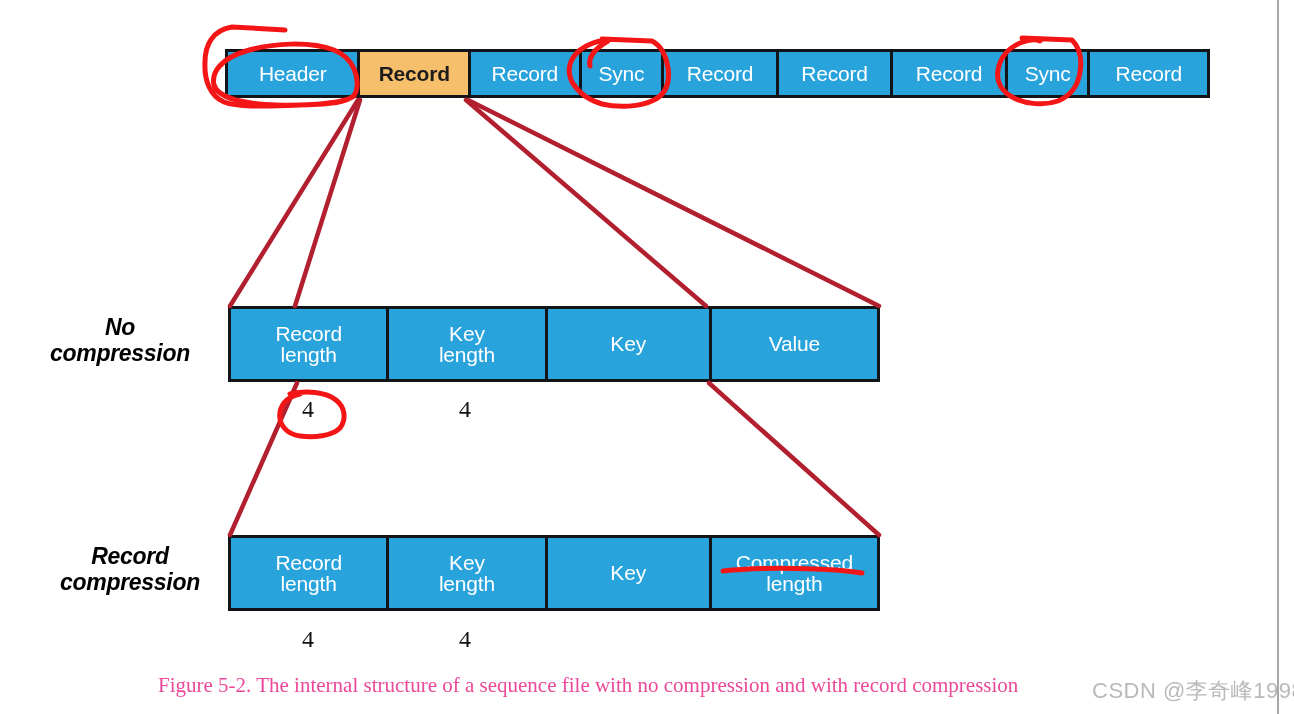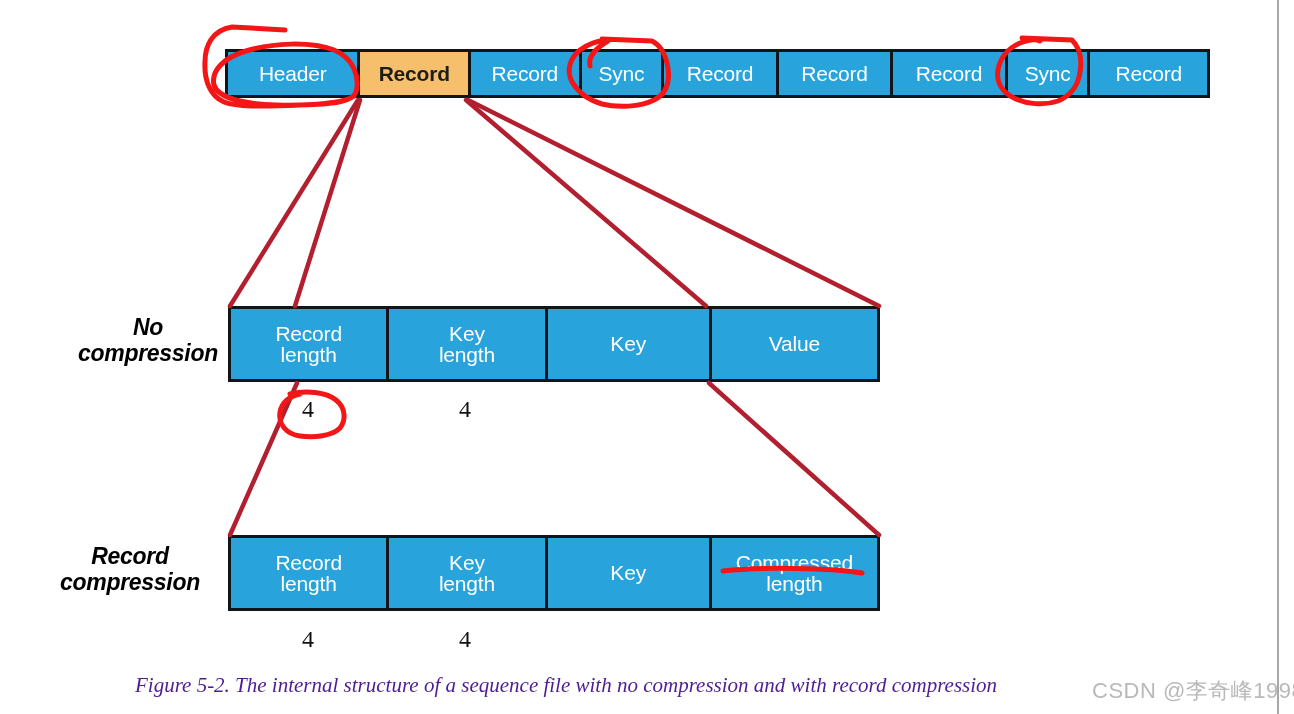--- a/index.html
+++ b/index.html
@@ -89,42 +89,41 @@
     text-align: center;
     font-family: "Liberation Sans", sans-serif;
     font-style: italic;
     font-weight: bold;
     font-size: 23px;
     line-height: 1.12;
     color: #000000;
     white-space: pre-line;
     letter-spacing: -0.3px;
   }
-  #no-compression-label  { left: 48px; top: 315px; }
+  #no-compression-label  { left: 20px; top: 315px; }
   #record-compression-label { left: 30px; top: 544px; }
 
   
   .size-label {
     position: absolute;
     font-family: "Liberation Serif", serif;
     font-size: 24px;
     color: #111111;
     text-align: center;
     width: 40px;
   }
 
   
   #caption {
     position: absolute;
-    left: 135px;
+    left: 158px;
     top: 673px;
     font-family: "Liberation Serif", serif;
-    font-style: italic;
     font-size: 21px;
-    color: #4c1d95;
+    color: #ec4899;
     white-space: nowrap;
   }
 
   
   #watermark {
     position: absolute;
     left: 1092px;
     top: 676px;
     font-family: "Liberation Sans", sans-serif;
     font-size: 22px;

